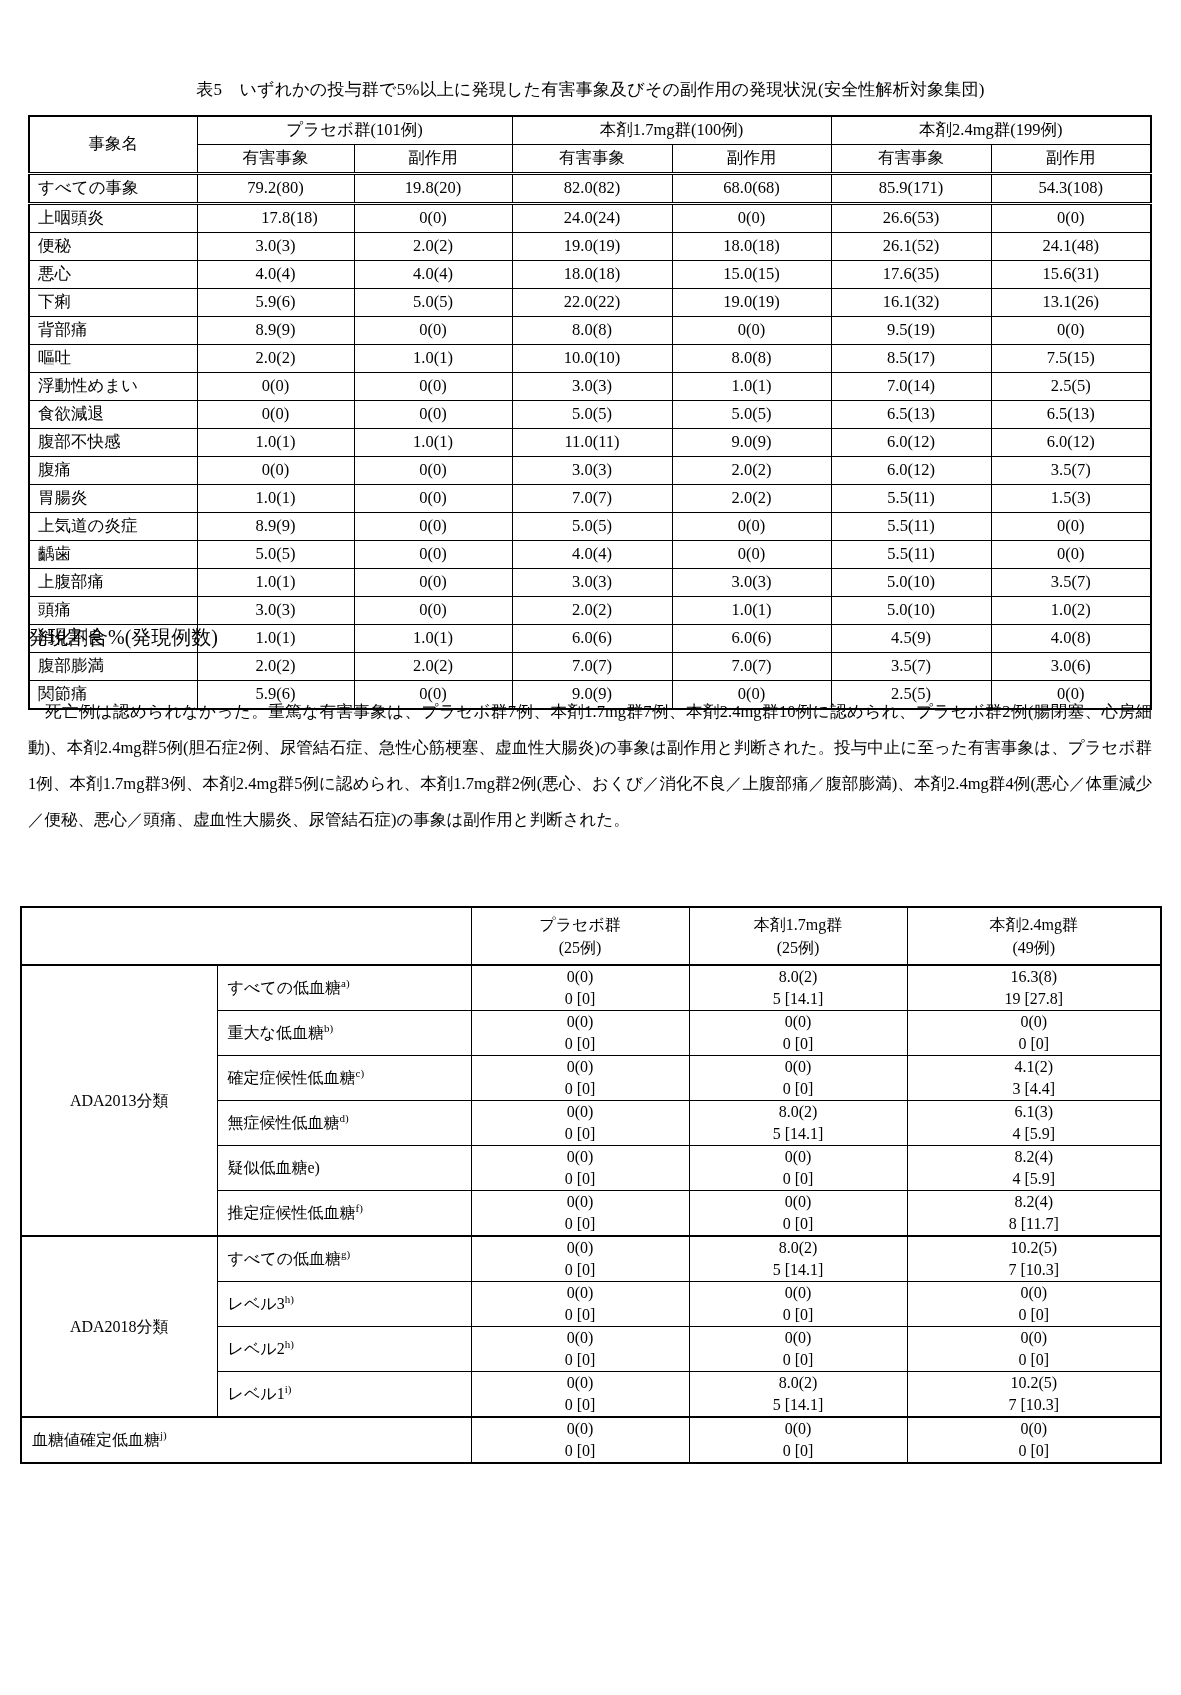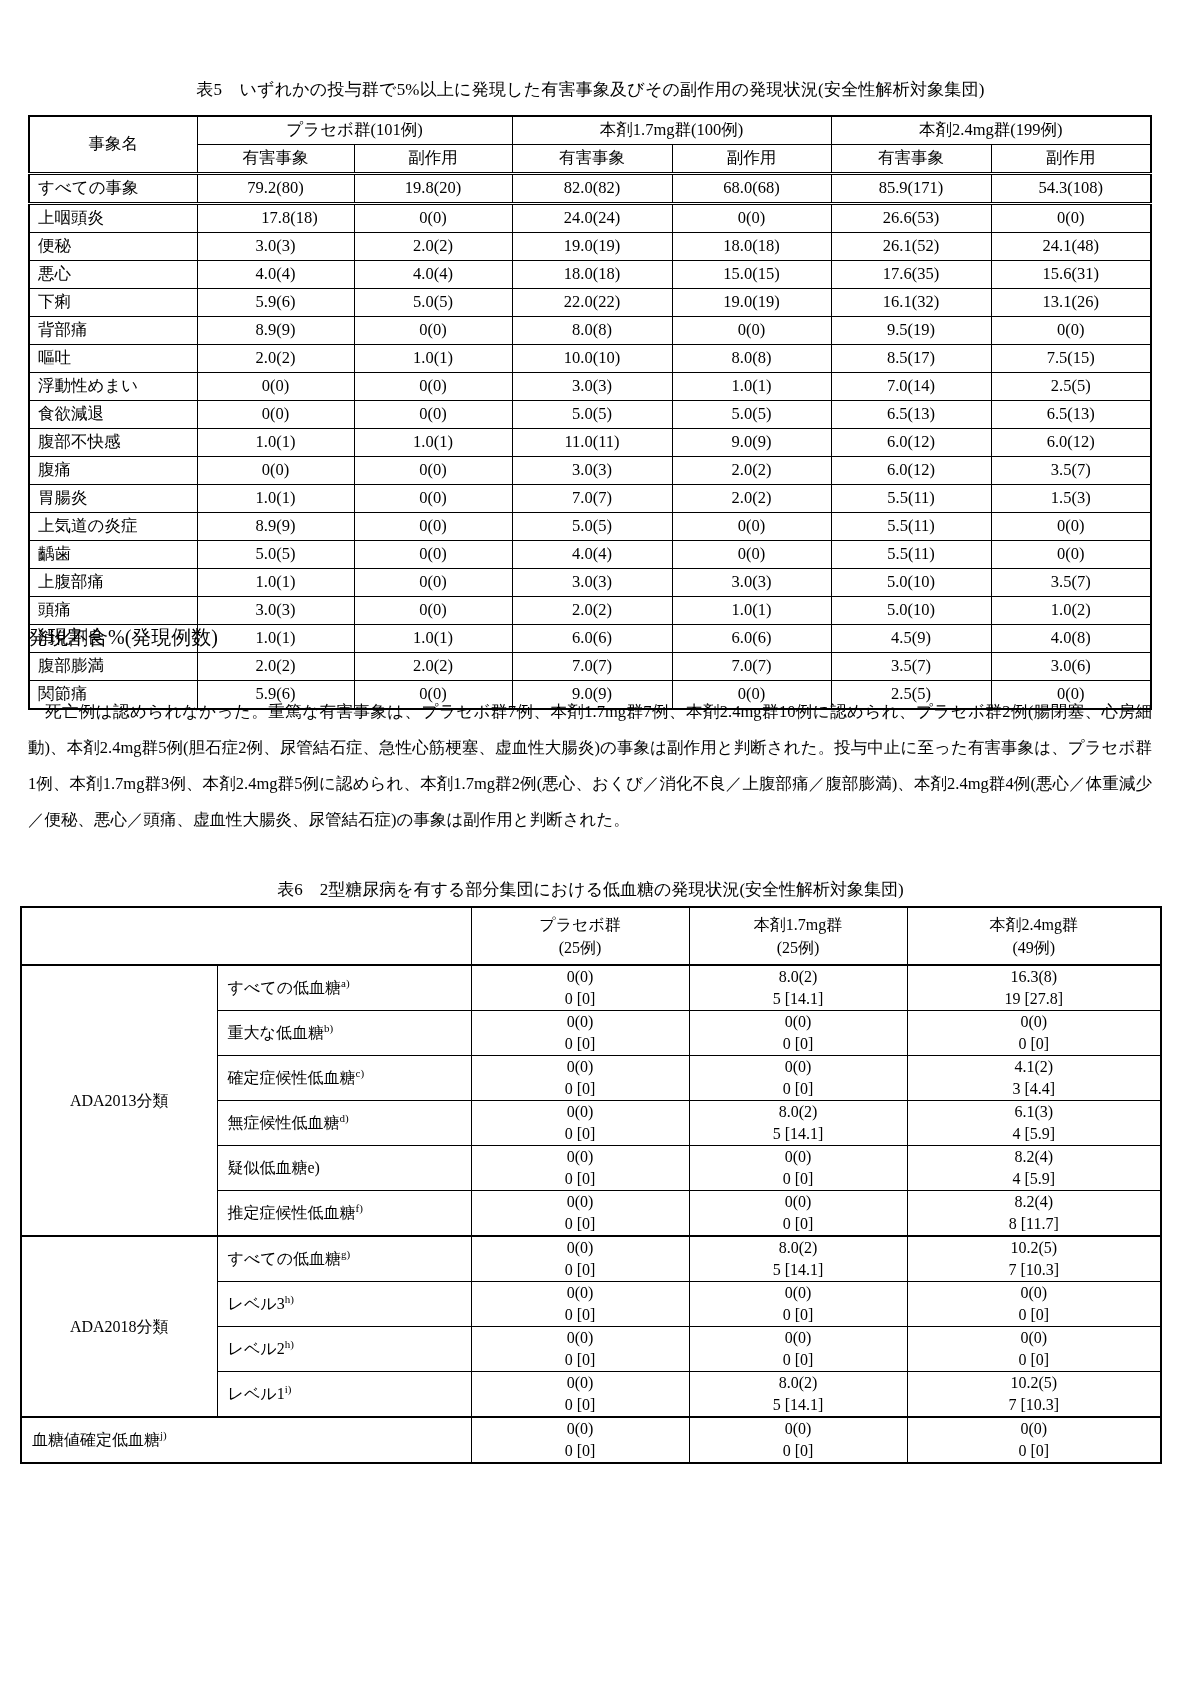--- a/index.html
+++ b/index.html
@@ -277,21 +277,20 @@
             <td class="num rsolid" style="border-bottom: 2px solid rgb(0, 0, 0);">0(0)</td>
           </tr>
         </tbody>
     </table>
   </div>
 
   <div id="t5-note">発現割合%(発現例数)</div>
 
   <div id="p1" class="para">　死亡例は認められなかった。重篤な有害事象は、プラセボ群7例、本剤1.7mg群7例、本剤2.4mg群10例に認められ、プラセボ群2例(腸閉塞、心房細動)、本剤2.4mg群5例(胆石症2例、尿管結石症、急性心筋梗塞、虚血性大腸炎)の事象は副作用と判断された。投与中止に至った有害事象は、プラセボ群1例、本剤1.7mg群3例、本剤2.4mg群5例に認められ、本剤1.7mg群2例(悪心、おくび／消化不良／上腹部痛／腹部膨満)、本剤2.4mg群4例(悪心／体重減少／便秘、悪心／頭痛、虚血性大腸炎、尿管結石症)の事象は副作用と判断された。</div>
 
-  <div id="t6-title">表6　2型糖尿病を有する部分集団における低血糖の発現状況(安全性解析対象集団)</div>
 
   <div id="t6wrap">
     <table id="t6" class="tbl">
       <colgroup>
         <col style="width:196px">
           <col style="width:254px">
         <col style="width:218px">
           <col style="width:218px">
           <col style="width:254px">
       </colgroup>

